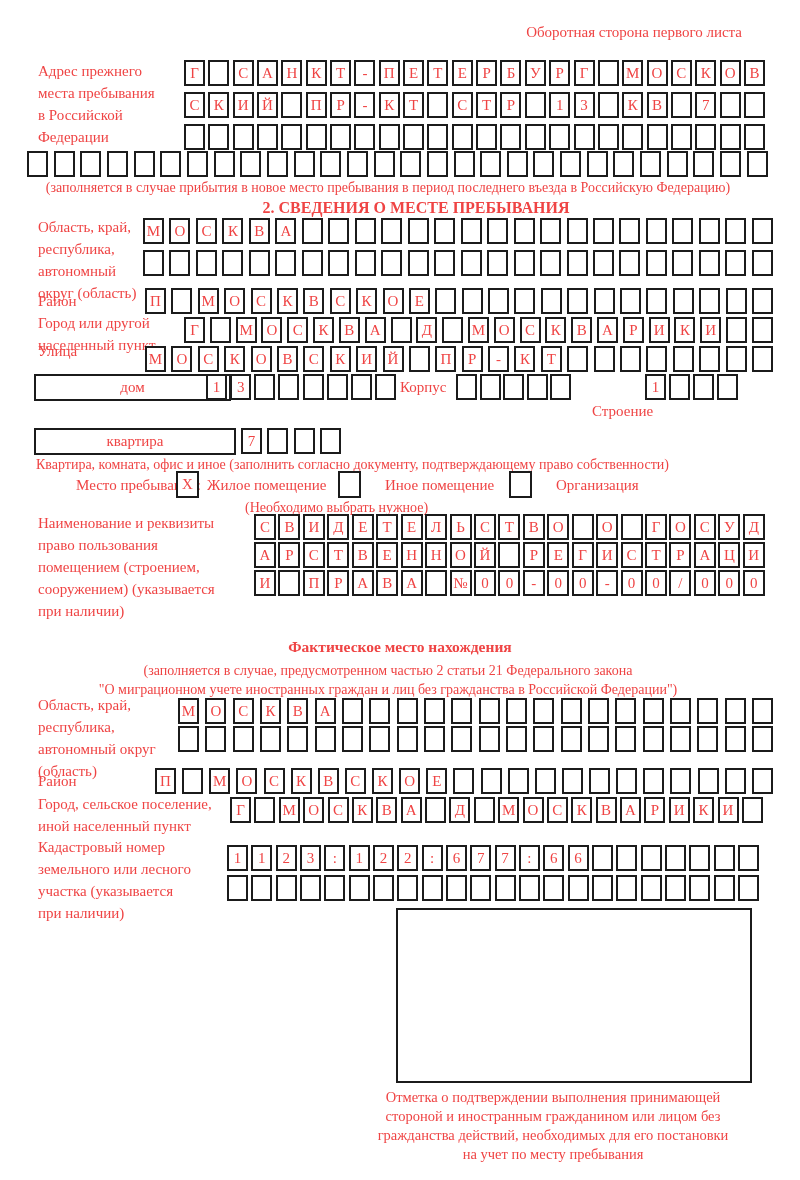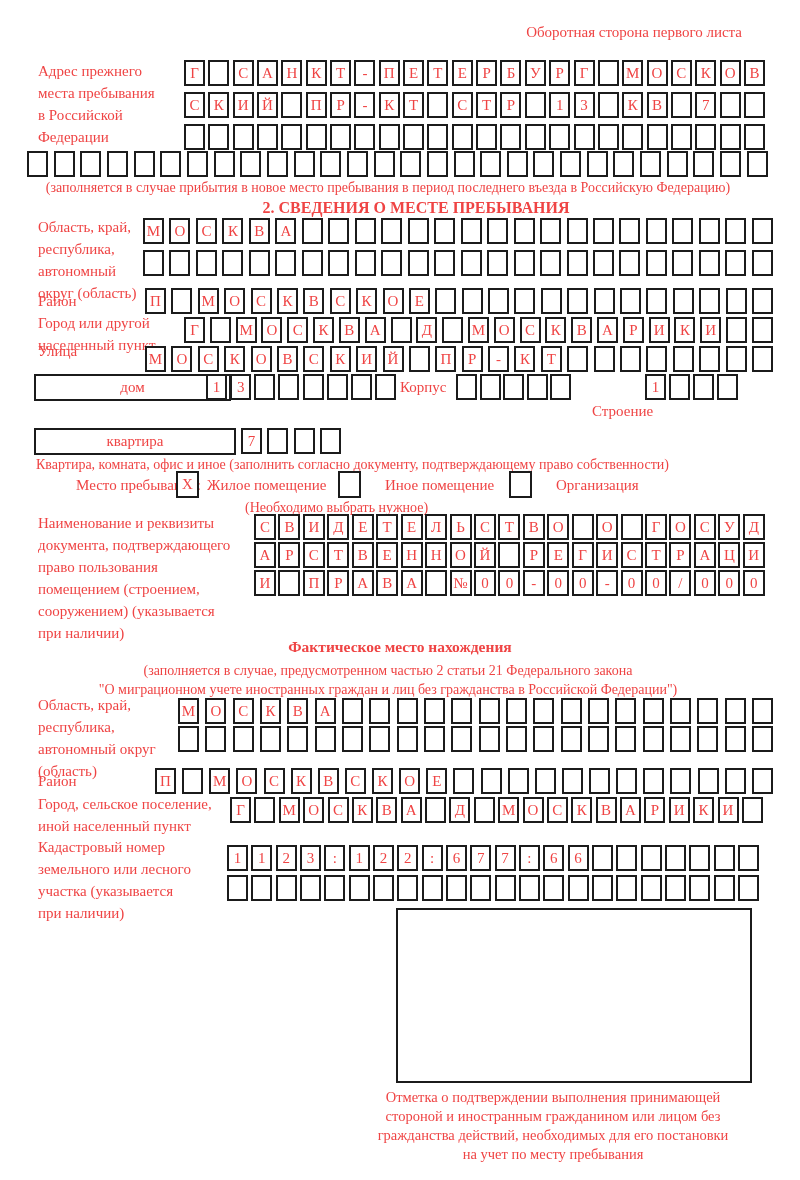--- a/index.html
+++ b/index.html
@@ -336,21 +336,20 @@
   <div class="chk" style="left:176px;top:471px;">X</div>
   <span class="inltxt" style="left:207px;top:472px;">Жилое помещение</span>
   <div class="chk" style="left:338px;top:471px;"></div>
   <span class="inltxt" style="left:385px;top:472px;">Иное помещение</span>
   <div class="chk" style="left:509px;top:471px;"></div>
   <span class="inltxt" style="left:556px;top:472px;">Организация</span>
   <div class="abs lcap" style="left:245px;top:500px;">(Необходимо выбрать нужное)</div>
 
   <div class="abs lblcol" style="left:38px;top:512px;">
       <div>Наименование и реквизиты</div>
-      <div>документа, подтверждающего</div>
       <div>право пользования</div>
       <div>помещением (строением,</div>
       <div>сооружением) (указывается</div>
       <div>при наличии)</div>
     </div>
   <div class="crow wide" style="left:254px;top:514px;width:511px;">
       <span class="cell cell-w">С</span>
       <span class="cell cell-w">В</span>
       <span class="cell cell-w">И</span>
       <span class="cell cell-w">Д</span>

